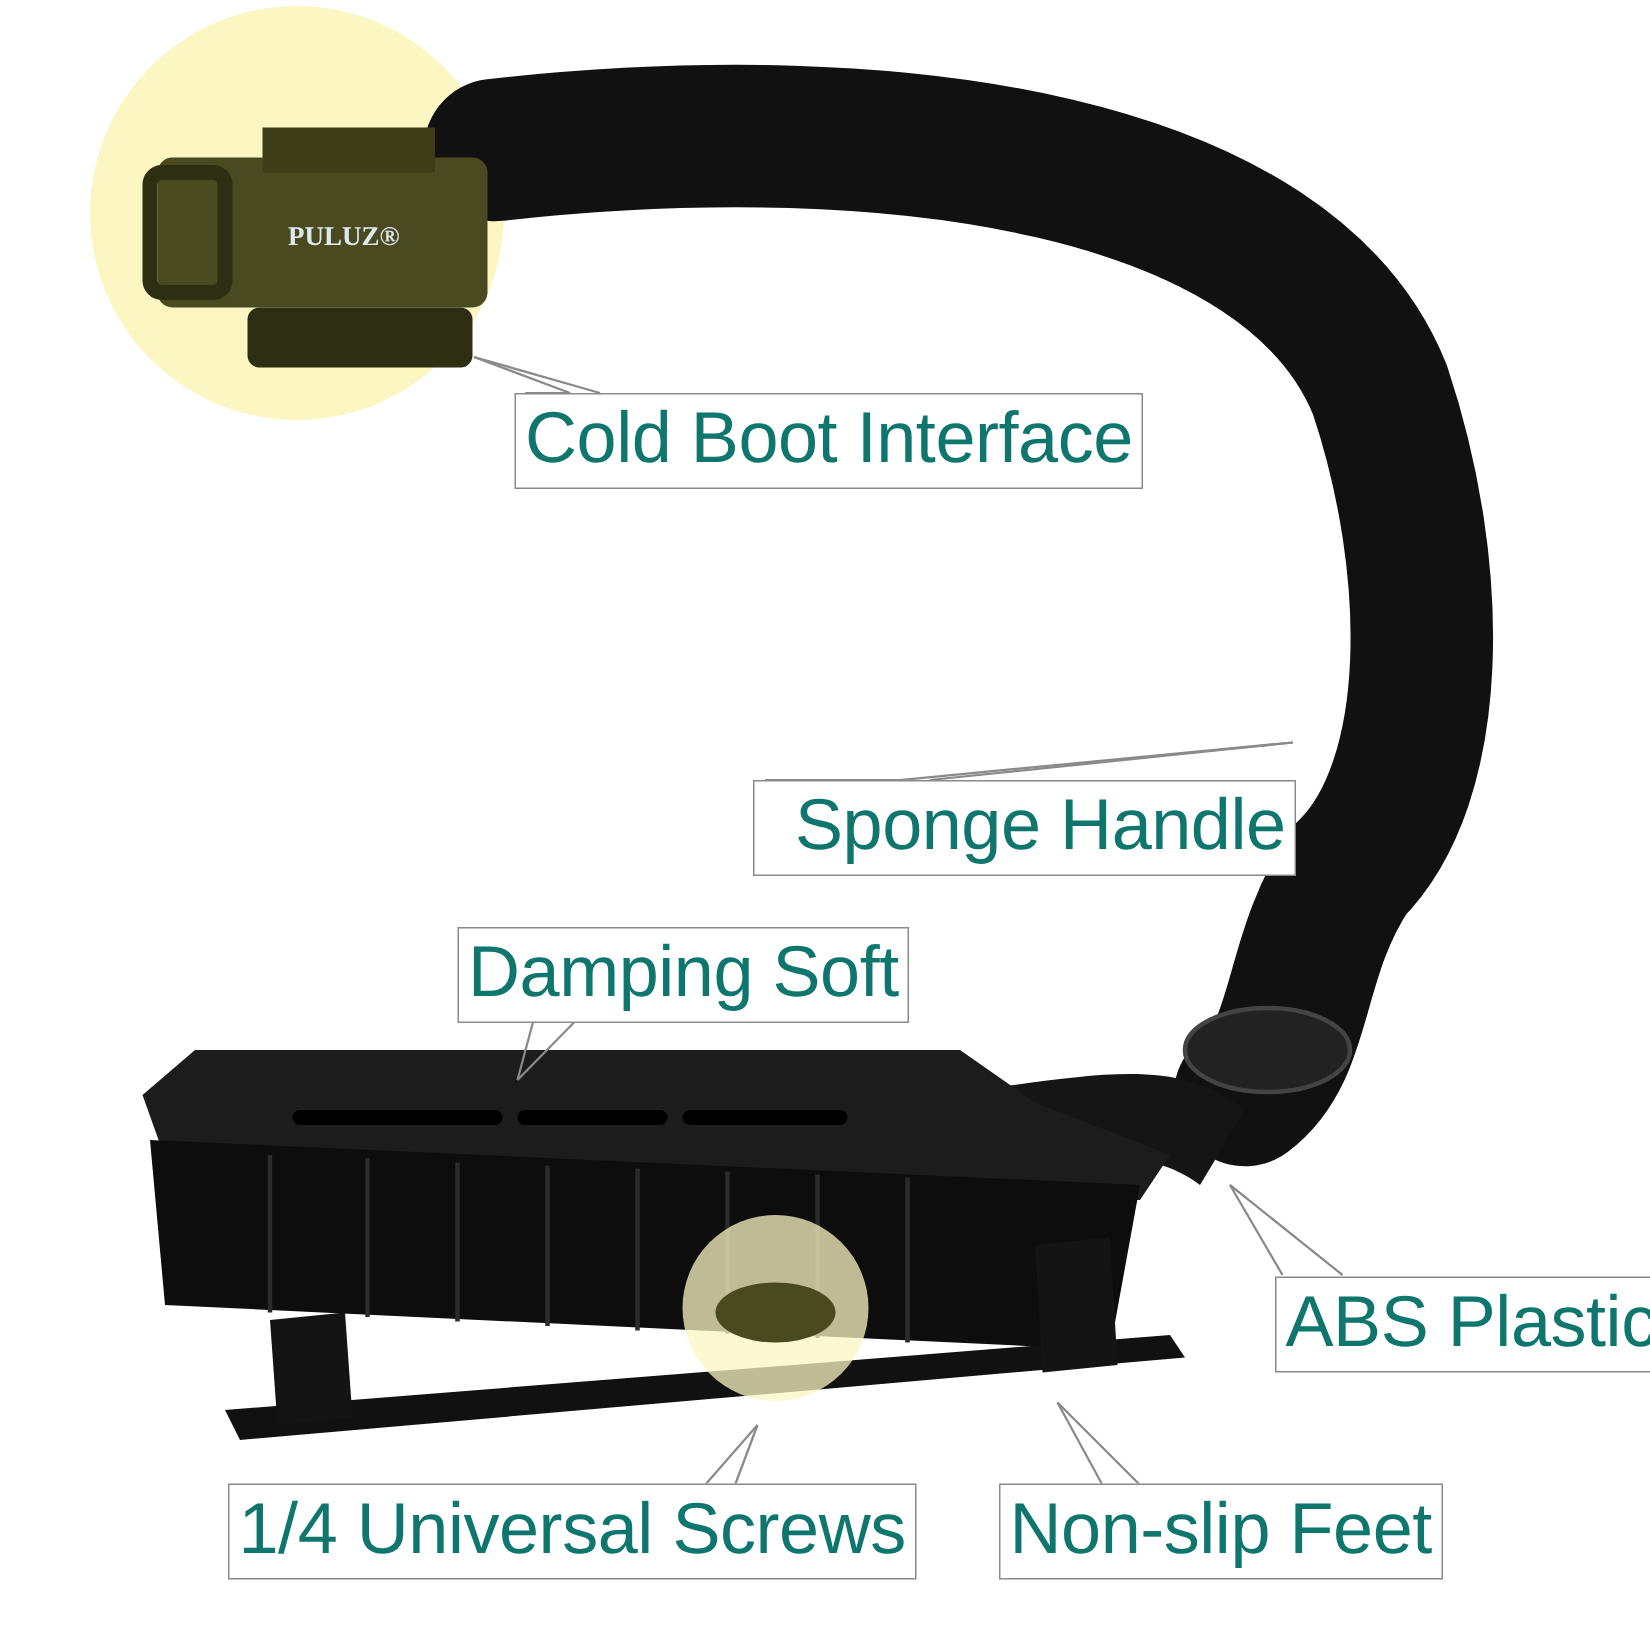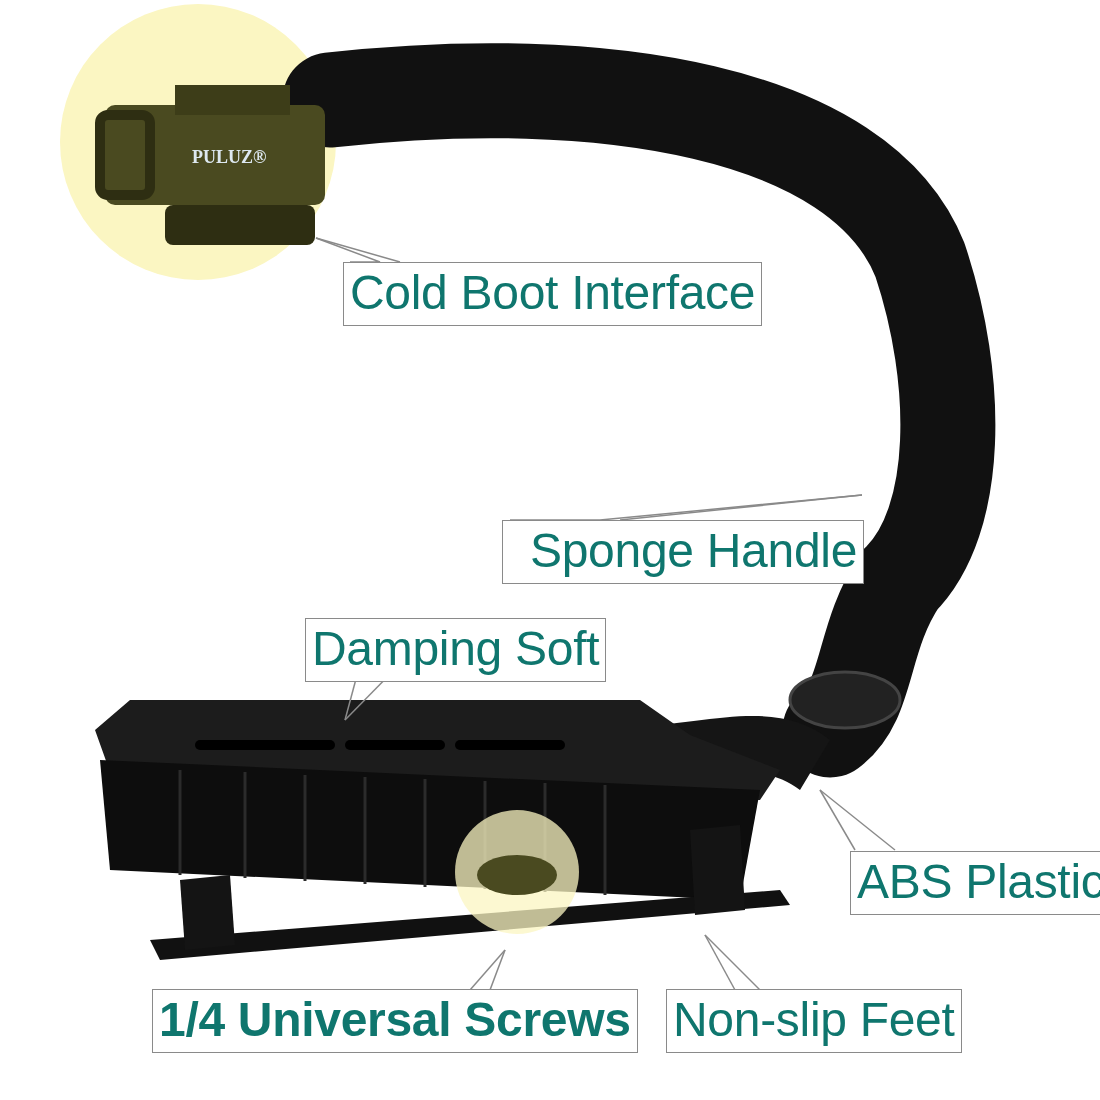--- a/index.html
+++ b/index.html
@@ -78,15 +78,15 @@
       <polyline points="505,950 490,990"></polyline>
       <polyline points="705,935 735,990"></polyline>
       <polyline points="705,935 760,990"></polyline>
     </g>
   </svg>
 
   <div class="callout" style="left:343px; top:262px;">Cold Boot Interface</div>
   <div class="callout" style="left:502px; top:520px;padding-left:27px;">Sponge Handle</div>
   <div class="callout" style="left:305px; top:602px;margin-top:16px;">Damping Soft</div>
   <div class="callout" style="left:819px; top:851px;margin-left:31px;">ABS Plastic</div>
-  <div class="callout" style="left:152px; top:989px;font-weight:bold;">1/4 Universal Screws</div>
+  <div class="callout" style="left:152px; top:989px;">1/4 Universal Screws</div>
   <div class="callout" style="left:666px; top:989px;">Non-slip Feet</div>
 </div>
 
 </body></html>

